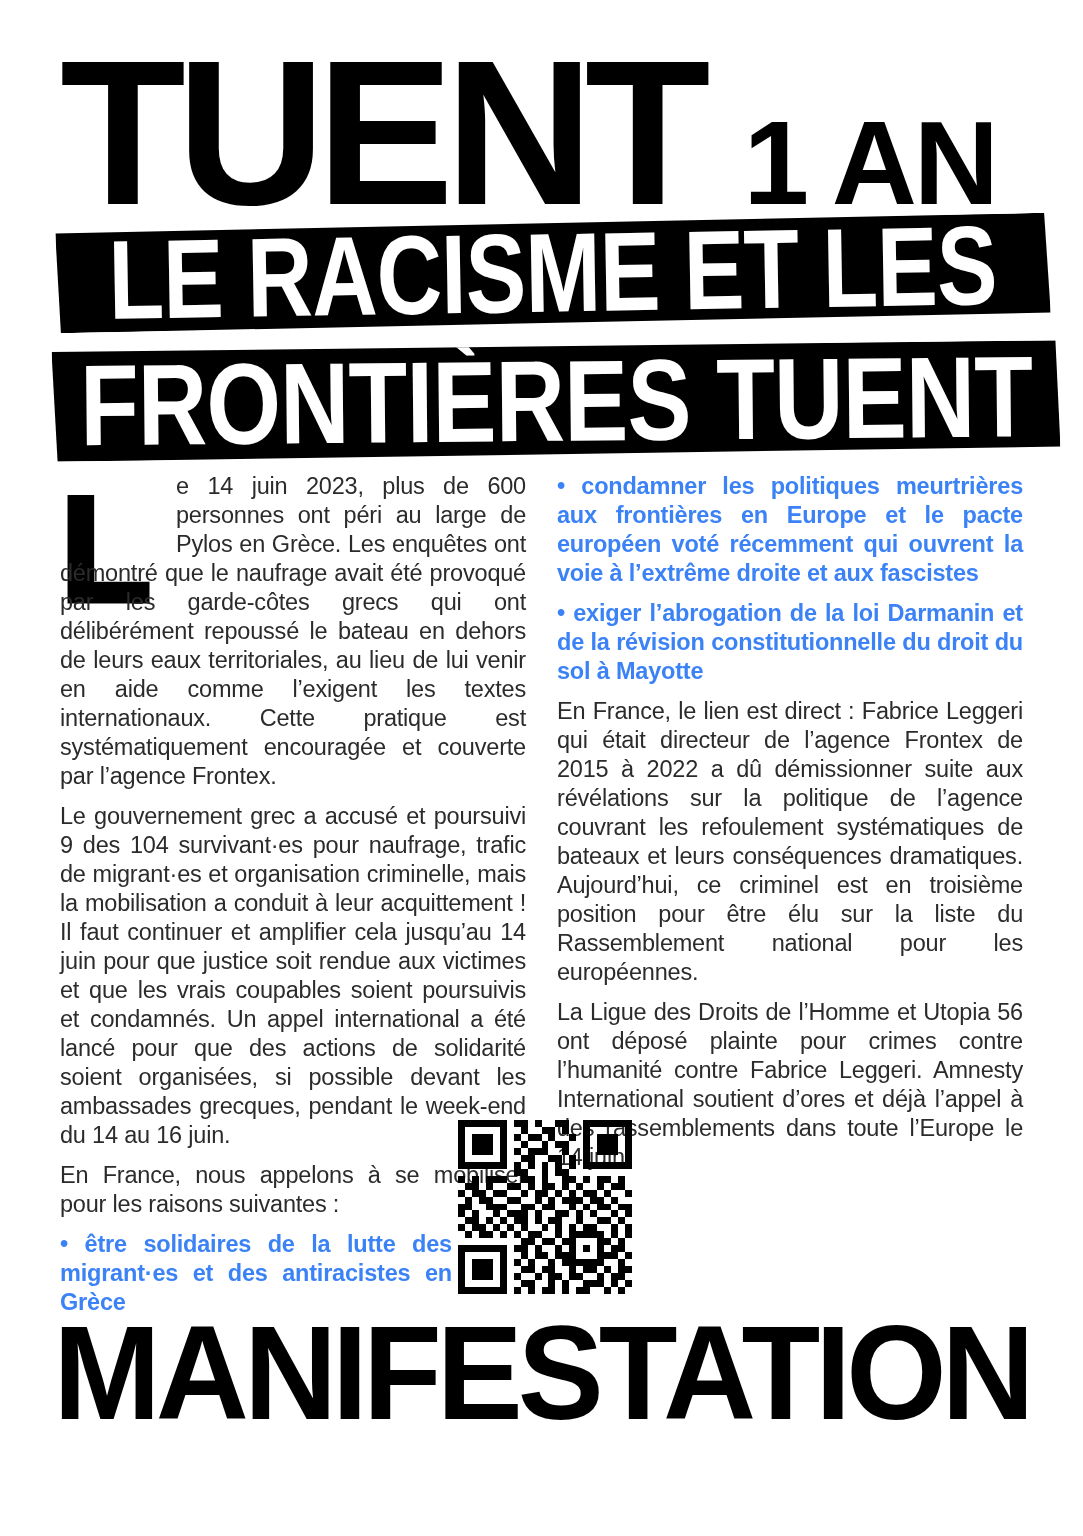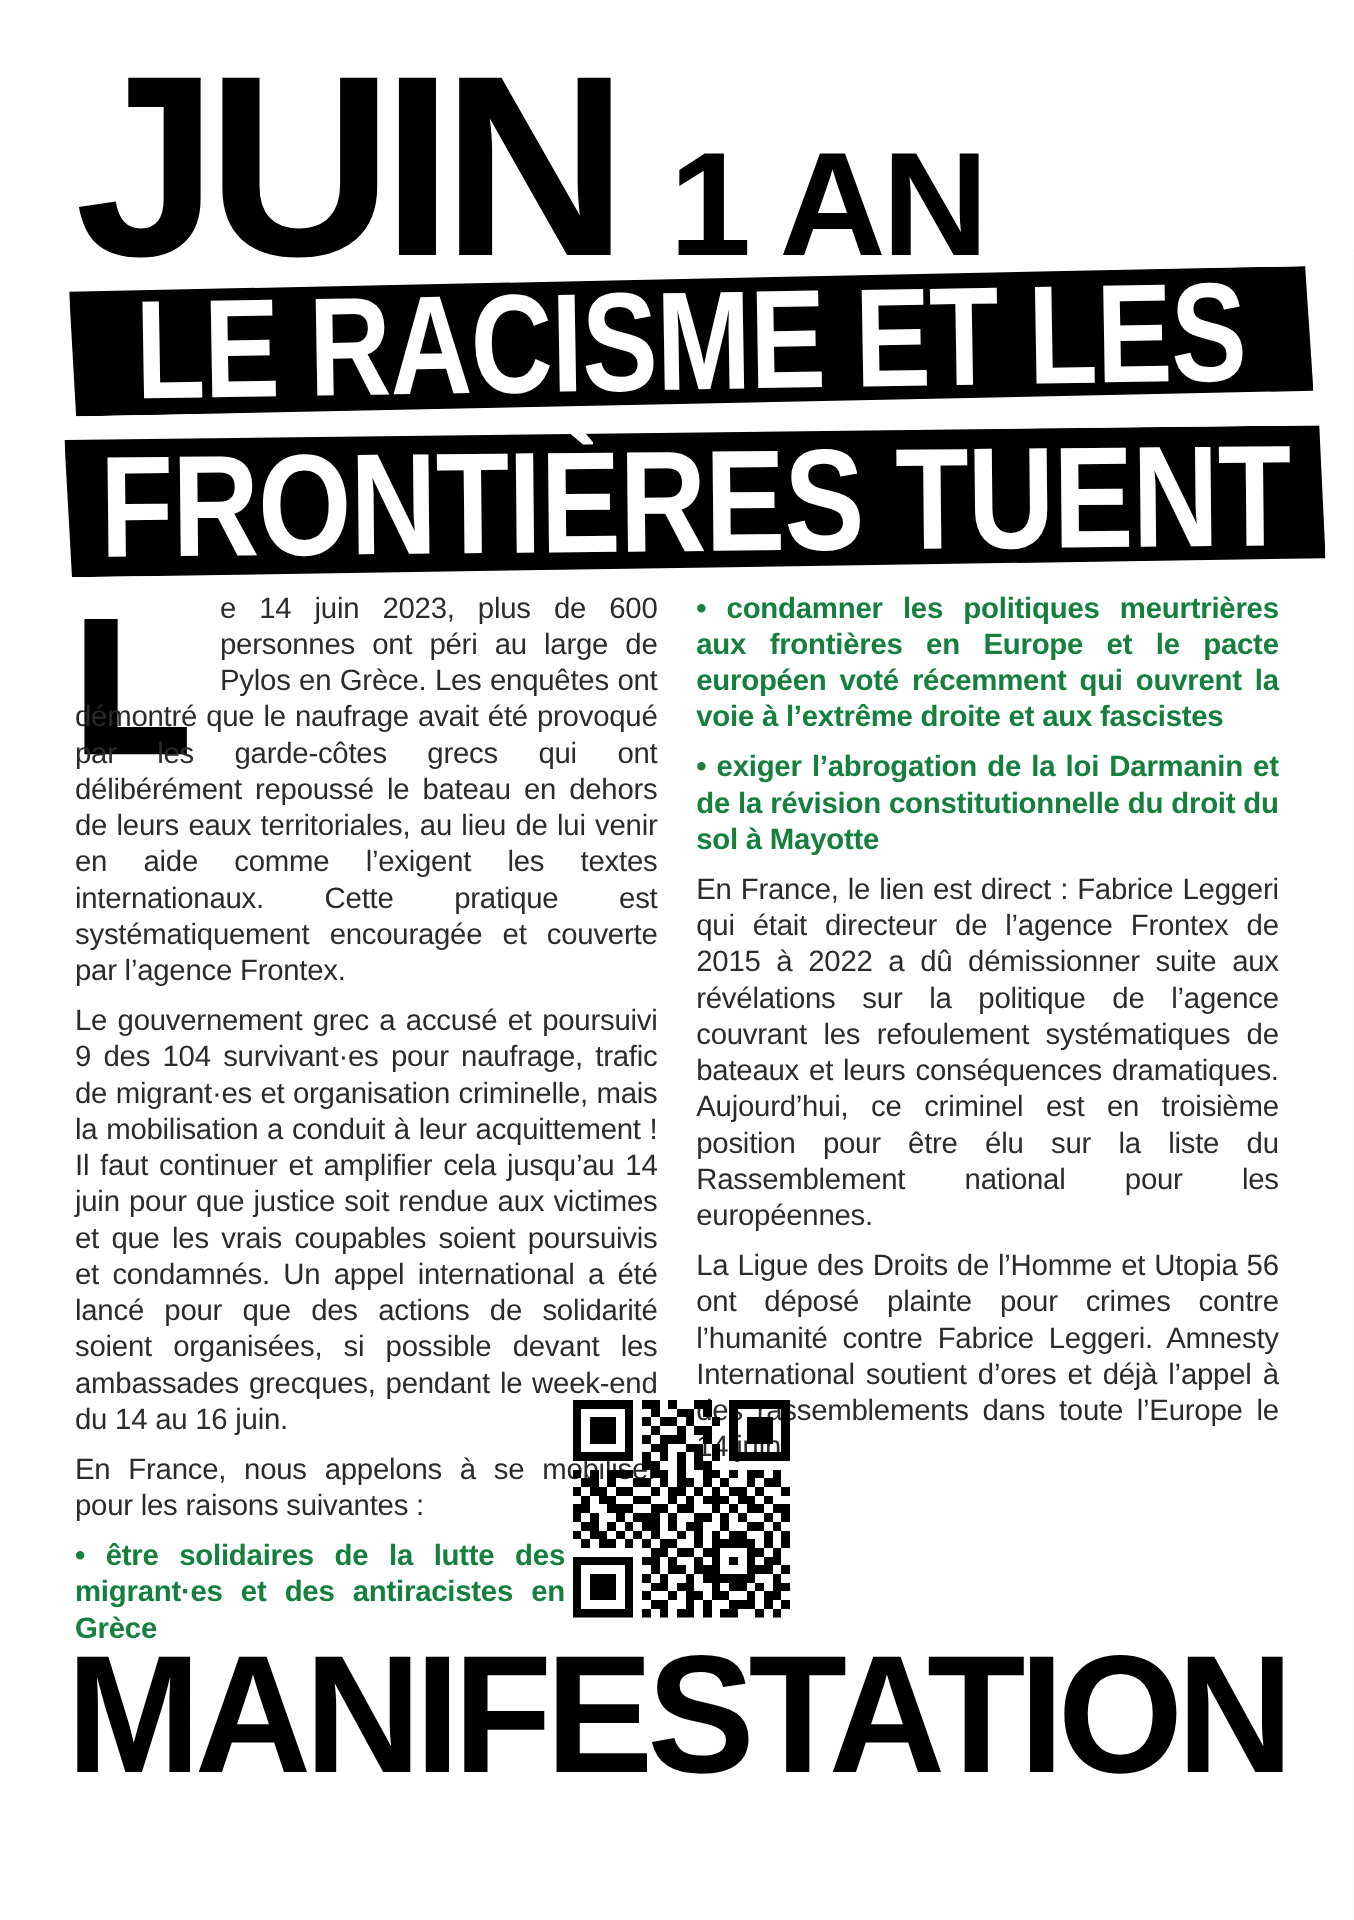--- a/index.html
+++ b/index.html
@@ -19,21 +19,21 @@
   .band-text { color:#fff; font-weight:bold; white-space:nowrap; line-height:1; }
   .bt1 { font-size:108px; transform:scale(0.84,1.04); letter-spacing:-1px; }
   .bt2 { font-size:113px; transform:scale(0.85,1.02); letter-spacing:-1px; }
   
   .columns { position:absolute; left:60px; top:472px; width:963px; display:flex; gap:31px; }
   .col { width:466px; }
   .p {
     margin:0 0 11px; font-size:23.5px; line-height:29px;
     text-align:justify; letter-spacing:-0.2px; color:#2b2b2b;
   }
-  .bullet { font-weight:bold; color:#15803d; }
+  .bullet { font-weight:bold; color:#3b82f6; }
   .narrow { width:392px; }
   .indent { margin-left:100px; }
   .dropcap {
     float:left; width:100px; height:84px; margin:2px 16px 0 0;
     font-weight:bold; font-size:150px; line-height:1; color:#000;
     -webkit-text-stroke:5px #000; display:block;
   }
   
   .qr { position:absolute; left:458px; top:1120px; width:174px; height:174px; shape-rendering:crispEdges; }
   
@@ -47,21 +47,21 @@
     display:inline-block; font-weight:bold; font-size:80px; line-height:1;
     white-space:nowrap; transform:scale(0.715,1.06); transform-origin:left top; color:#000;
   }
 </style>
 </head>
 <body>
 
 <div class="page">
 
   <div class="title">
-    <span class="title-main">JUIN</span><span class="title-suffix">1 AN</span>
+    <span class="title-main">TUENT</span><span class="title-suffix">1 AN</span>
   </div>
 
   <div class="band band1">
     <span class="band-text bt1">LE RACISME ET LES</span>
   </div>
   <div class="band band2">
     <span class="band-text bt2">FRONTIÈRES TUENT</span>
   </div>
 
   <div class="columns">

